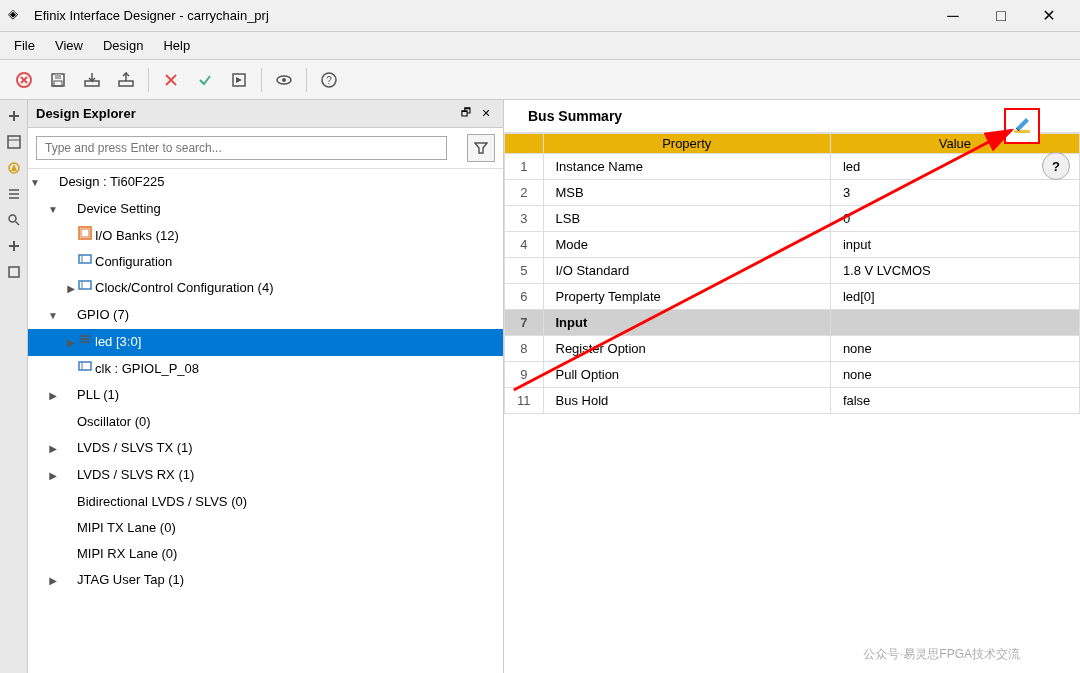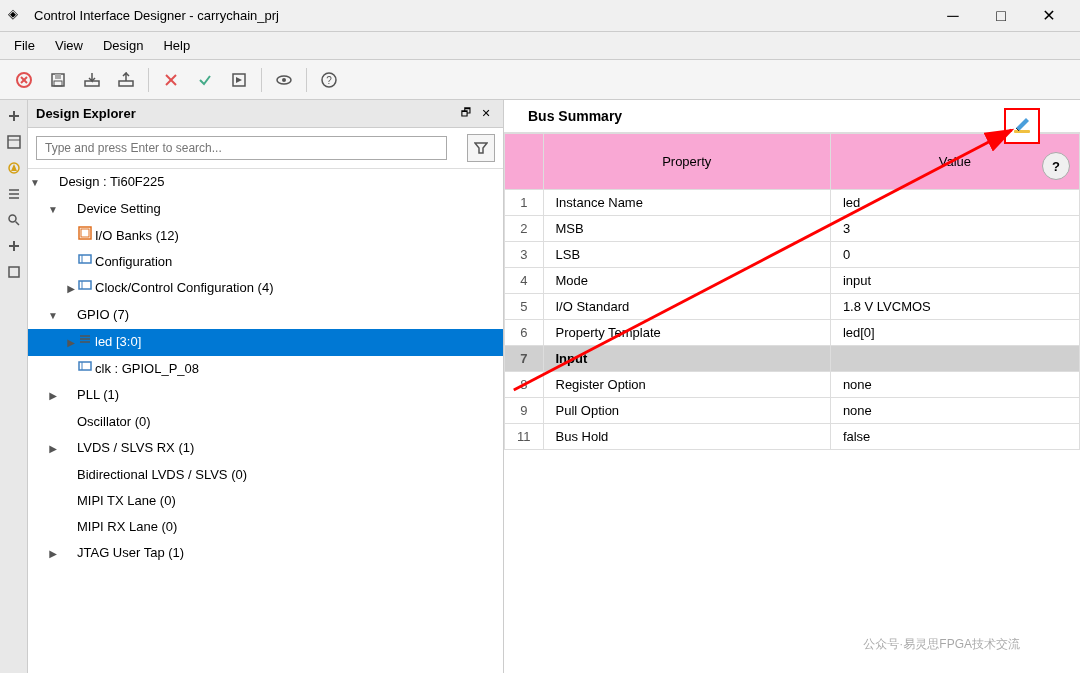--- a/index.html
+++ b/index.html
@@ -183,23 +183,23 @@
       font-weight: bold;
       border-bottom: 1px solid #ddd;
     }
 
     .property-table {
       width: 100%;
       border-collapse: collapse;
       font-size: 13px;
     }
     .property-table th {
-      background: #f9a8d4;
+      background: #eab308;
       border: 1px solid #ddd;
-      padding: 20px 12px;
+      padding: 2px 12px;
       text-align: center;
       font-weight: normal;
       font-size: 13px;
     }
     .property-table td {
       border: 1px solid #ddd;
       padding: 5px 12px;
     }
     .property-table tr:nth-child(odd) td:first-child {
     }
@@ -257,33 +257,33 @@
     }
 
     .table-scroll {
       overflow-y: auto;
       flex: 1;
     }
 
     
     .watermark {
       position: absolute;
-      bottom: 20px;
+      bottom: 10px;
       right: 60px;
       font-size: 12px;
       color: rgba(0,0,0,0.35);
       white-space: nowrap;
     }
   </style>
 </head>
 <body>
 
 <div class="titlebar">
   <span class="titlebar-icon">◈</span>
-  <span class="titlebar-title">Control Interface Designer - carrychain_prj</span>
+  <span class="titlebar-title">Efinix Interface Designer - carrychain_prj</span>
   <div class="titlebar-controls">
     <button class="titlebar-btn">─</button>
     <button class="titlebar-btn">□</button>
     <button class="titlebar-btn close">✕</button>
   </div>
 </div>
 
 <div class="menubar">
   <span class="menubar-item">File</span>
   <span class="menubar-item">View</span>
@@ -438,20 +438,21 @@
               <line x1="2" y1="4" x2="12" y2="4" stroke="#555" stroke-width="1.5"></line>
               <line x1="2" y1="7" x2="12" y2="7" stroke="#555" stroke-width="1.5"></line>
               <line x1="2" y1="10" x2="12" y2="10" stroke="#555" stroke-width="1.5"></line>
             </svg></span><span class="tree-label">led [3:0]</span></div>
         <div class="tree-item"><span class="tree-indent" style="width:36px;display:inline-block"></span><span class="tree-toggle"></span><span class="tree-icon"><svg width="14" height="14" viewBox="0 0 14 14">
               <rect x="1" y="3" width="12" height="8" fill="none" stroke="#4080c0" stroke-width="1.5"></rect>
               <line x1="4" y1="3" x2="4" y2="11" stroke="#4080c0" stroke-width="1"></line>
             </svg></span><span class="tree-label">clk : GPIOL_P_08</span></div>
         <div class="tree-item"><span class="tree-indent" style="width:18px;display:inline-block"></span><span class="tree-toggle">▶</span><span class="tree-icon" style="width:14px;display:inline-block"></span><span class="tree-label">PLL (1)</span></div>
         <div class="tree-item"><span class="tree-indent" style="width:18px;display:inline-block"></span><span class="tree-toggle"></span><span class="tree-icon" style="width:14px;display:inline-block"></span><span class="tree-label">Oscillator (0)</span></div>
+        <div class="tree-item"><span class="tree-indent" style="width:18px;display:inline-block"></span><span class="tree-toggle">▶</span><span class="tree-icon" style="width:14px;display:inline-block"></span><span class="tree-label">LVDS / SLVS TX (1)</span></div>
         <div class="tree-item"><span class="tree-indent" style="width:18px;display:inline-block"></span><span class="tree-toggle">▶</span><span class="tree-icon" style="width:14px;display:inline-block"></span><span class="tree-label">LVDS / SLVS RX (1)</span></div>
         <div class="tree-item"><span class="tree-indent" style="width:18px;display:inline-block"></span><span class="tree-toggle"></span><span class="tree-icon" style="width:14px;display:inline-block"></span><span class="tree-label">Bidirectional LVDS / SLVS (0)</span></div>
         <div class="tree-item"><span class="tree-indent" style="width:18px;display:inline-block"></span><span class="tree-toggle"></span><span class="tree-icon" style="width:14px;display:inline-block"></span><span class="tree-label">MIPI TX Lane (0)</span></div>
         <div class="tree-item"><span class="tree-indent" style="width:18px;display:inline-block"></span><span class="tree-toggle"></span><span class="tree-icon" style="width:14px;display:inline-block"></span><span class="tree-label">MIPI RX Lane (0)</span></div>
         <div class="tree-item"><span class="tree-indent" style="width:18px;display:inline-block"></span><span class="tree-toggle">▶</span><span class="tree-icon" style="width:14px;display:inline-block"></span><span class="tree-label">JTAG User Tap (1)</span></div>
       </div>
   </div>
 
   <div class="right-panel">
     <div class="bus-summary-title">Bus Summary</div>

